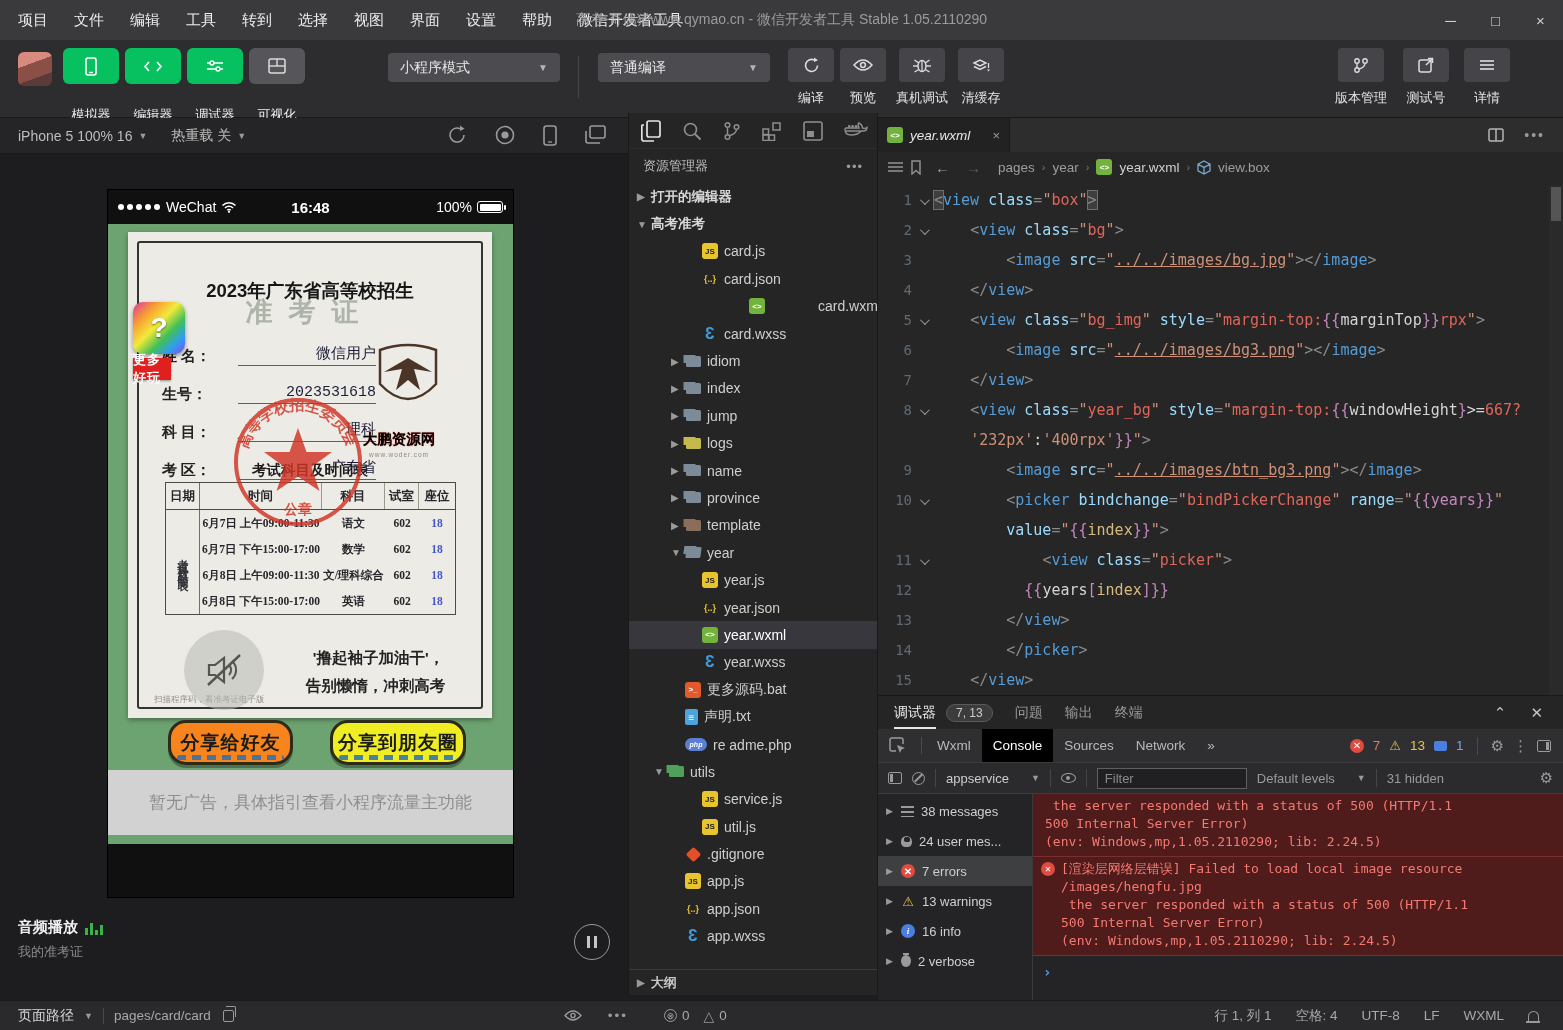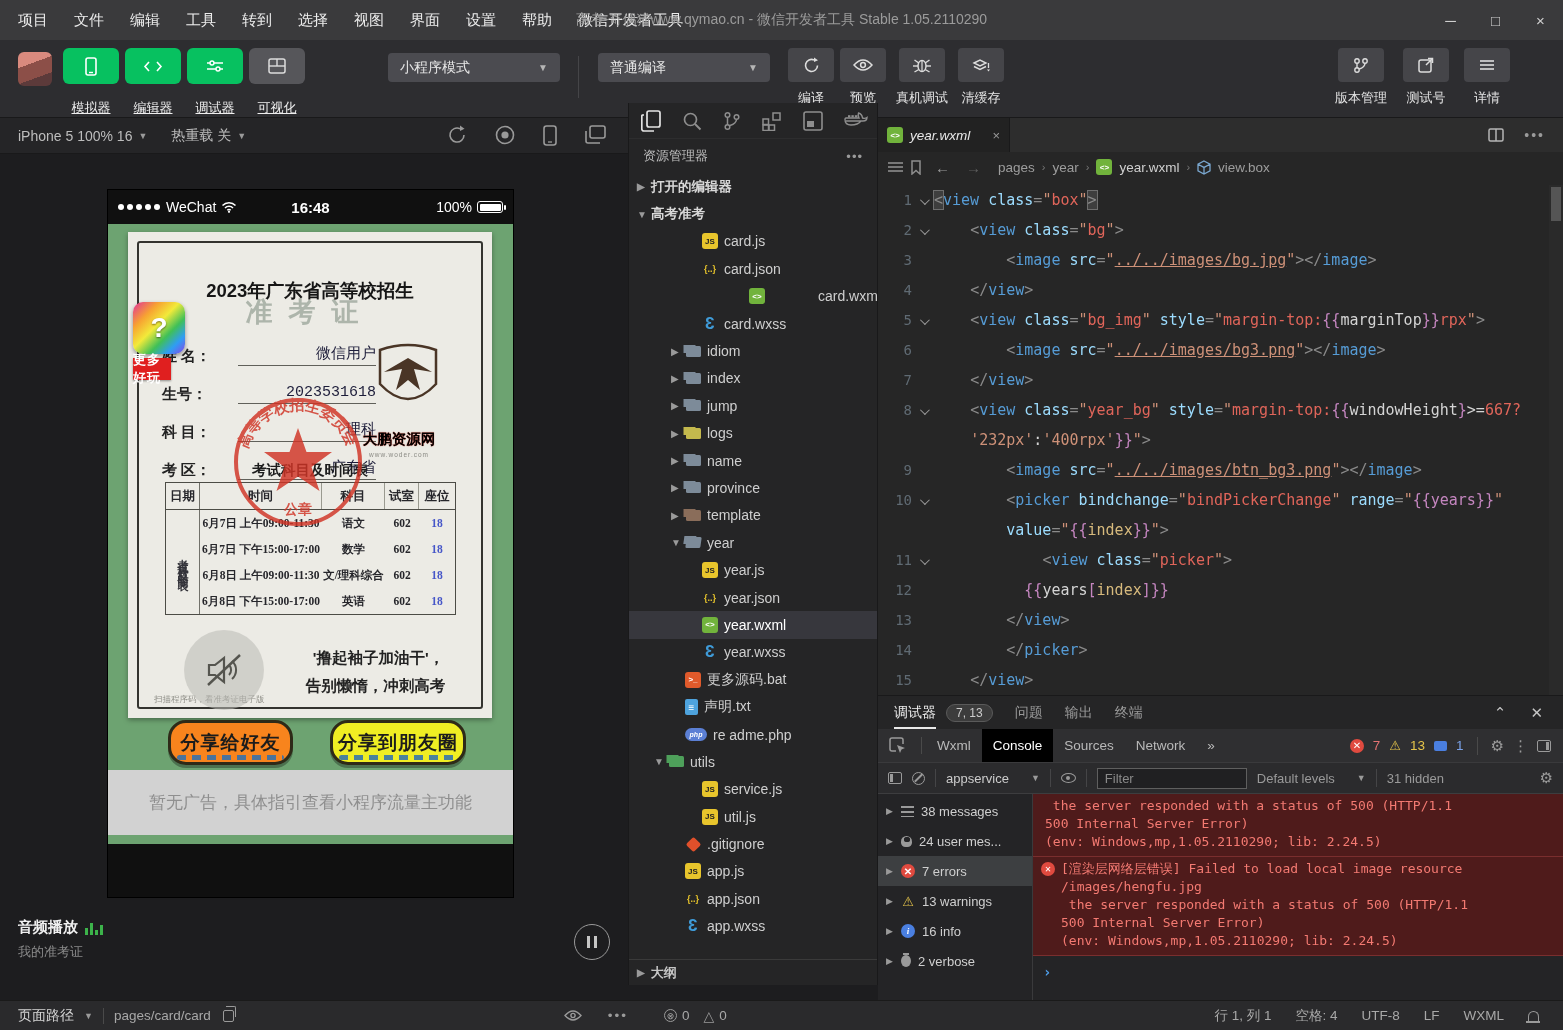--- a/index.html
+++ b/index.html
@@ -15,21 +15,21 @@
   .winctl span { width:45px; height:40px; display:flex; align-items:center; justify-content:center; color:#d0d0d0; font-size:15px; }
 
   
   .toolbar { position:absolute; left:0; top:40px; width:100%; height:78px; background:#2d2d30; border-bottom:1px solid #19191a; }
   .avatar { position:absolute; left:18px; top:12px; width:34px; height:34px; border-radius:6px;
             background:linear-gradient(160deg,#d98a7e 0 35%,#8c4f48 35% 70%,#5c3a3a 70%); }
   .tbgroup { position:absolute; top:8px; display:flex; gap:4px; }
   .tbbtn { width:58px; text-align:center; }
   .tbbtn .pad { width:56px; height:36px; margin:0 auto; border-radius:6px; background:#56565a; display:flex; align-items:center; justify-content:center; }
   .tbbtn.green .pad { background:#07c160; }
-  .tbbtn .lbl { color:#eee; font-size:13px; margin-top:15px;text-decoration:underline; }
+  .tbbtn .lbl { color:#eee; font-size:13px; margin-top:22px; }
   .tbsel { position:absolute; top:13px; height:29px; background:#4b4b50; border-radius:4px; color:#e6e6e6; font-size:14px;
            display:flex; align-items:center; padding:0 12px; }
   .tbsel .caret { margin-left:auto; color:#b5b5b5; font-size:10px; }
   .iconbtn { position:absolute; width:58px; text-align:center; top:8px; }
   .iconbtn .pad { width:46px; height:34px; margin:0 auto; background:#454549; border-radius:4px; display:flex; align-items:center; justify-content:center; }
   .iconbtn .lbl { color:#e3e3e3; font-size:13px; margin-top:7px; white-space:nowrap; }
   .vsep { position:absolute; top:16px; width:1px; height:42px; background:#454548; }
 
   svg.ic { display:block; }
 
@@ -104,21 +104,21 @@
   
   .audio { position:absolute; left:18px; top:800px; }
   .audio .t { color:#f0f0f0; font-size:15px; font-weight:bold; display:flex; align-items:flex-end; gap:7px; }
   .eq { display:flex; gap:2px; align-items:flex-end; padding-bottom:2px; }
   .eq i { width:3px; background:#3cb34a; display:block; }
   .audio .s { color:#8a8a8a; font-size:13px; margin-top:6px; }
   .pausebtn { position:absolute; left:574px; top:806px; width:36px; height:36px; border:1.5px solid #9a9a9a; border-radius:50%; display:flex; align-items:center; justify-content:center; gap:4px; }
   .pausebtn i { width:3px; height:12px; background:#c5c5c5; }
 
   
-  .explorer { position:absolute; left:628px; top:103px; width:250px; height:882px; background:#252526; border-left:1px solid #19191a; border-right:1px solid #19191a; }
+  .explorer { position:absolute; left:628px; top:113px; width:250px; height:882px; background:#252526; border-left:1px solid #19191a; border-right:1px solid #19191a; }
   .actbar { height:36px; display:flex; align-items:center; gap:21px; padding-left:12px; border-bottom:1px solid #2d2d2e; }
   .exhead { height:34px; display:flex; align-items:center; padding:0 14px; color:#bdbdbd; font-size:13px; }
   .exhead .dots { margin-left:auto; color:#9a9a9a; letter-spacing:1px; }
   .tree { position:absolute; top:70px; bottom:26px; left:0; right:0; overflow:hidden; }
   .trow { height:27.4px; display:flex; align-items:center; color:#cfcfcf; font-size:14px; white-space:nowrap; }
   .trow.sel { background:#37373d; color:#fff; }
   .trow .tw { width:14px; color:#9a9a9a; font-size:10px; flex:none; }
   .trow .fi { margin-right:6px; }
   .trow.sec { color:#d8d8d8; font-weight:bold; font-size:13.5px; }
   .outline { position:absolute; bottom:0; left:0; right:0; height:26px; border-top:1px solid #3a3a3a; display:flex; align-items:center; padding-left:8px; color:#c5c5c5; font-size:13px; font-weight:bold; gap:6px; }

